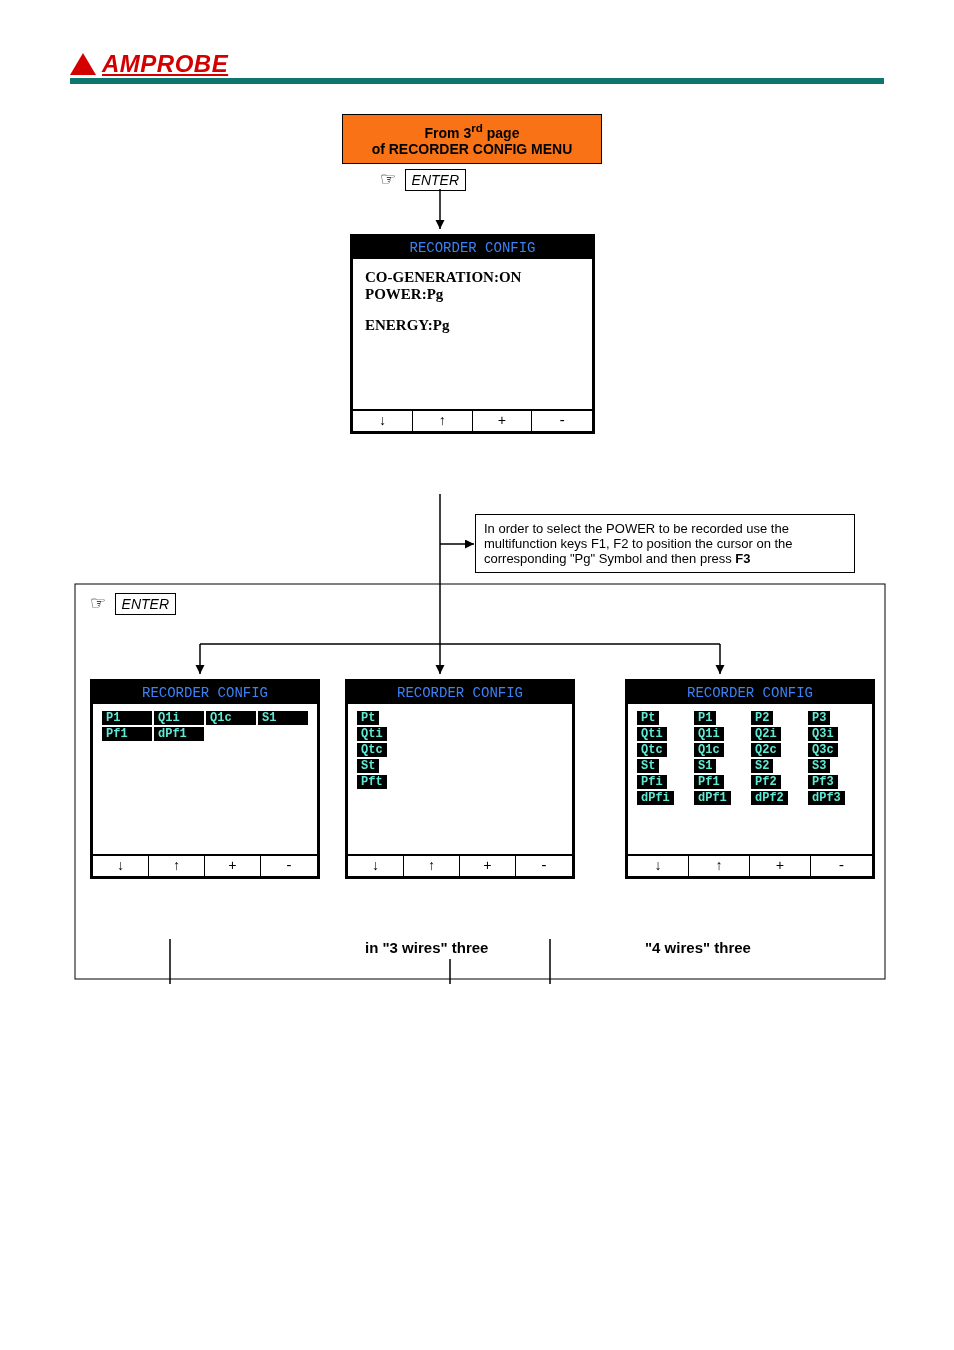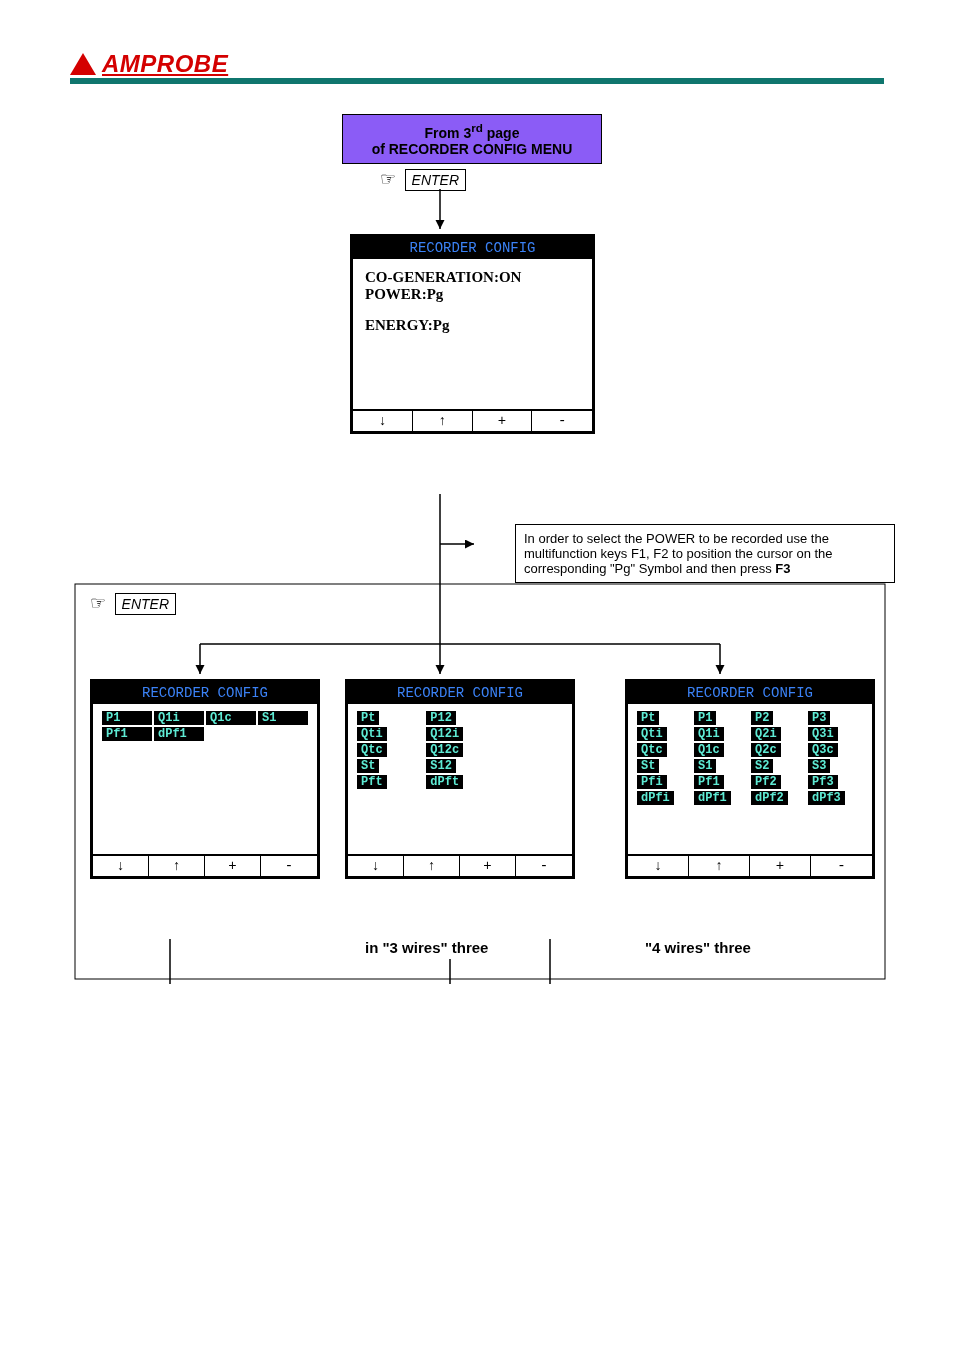--- a/index.html
+++ b/index.html
@@ -34,21 +34,21 @@
     text-decoration: underline;
     letter-spacing: 0.5px;
   }
   .diagram { position: relative; height: 1100px; }
   .hint-box {
     position: absolute;
     border: 1px solid #000;
     padding: 6px 10px;
     font-size: 14px;
     text-align: center;
-    background: #8b5cf6;
+    background: #f97316;
   }
   .enter-box {
     border: 1px solid #000;
     padding: 2px 6px;
     font-size: 14px;
     display: inline-block;
     background: #fff;
     font-style: italic;
   }
   .hand { font-size: 18px; margin-right: 4px; }
@@ -173,21 +173,21 @@
       <div style="margin-top:14px;">ENERGY:Pg</div>
     </div>
     <div class="screen-fn">
       <div>↓</div>
       <div>↑</div>
       <div>+</div>
       <div>-</div>
     </div>
   </div>
 
-  <div class="note-box" style="left:405px; top:410px;margin-left:40px;">
+  <div class="note-box" style="left:405px; top:400px;">
     <span>In order to select the POWER to be recorded use the</span><br>
     <span>multifunction keys F1, F2 to position the cursor on the</span><br>
     <span>corresponding "Pg" Symbol and then press </span><b>F3</b>
   </div>
 
   <div style="position:absolute; left:20px; top:478px;">
     <span class="hand">☞</span>
     <span class="enter-box">ENTER</span>
   </div>
 
@@ -215,27 +215,20 @@
     <div class="screen-title">RECORDER CONFIG</div>
     <div class="screen-body-small">
       <div style="display:grid; grid-template-columns:repeat(3,1fr);">
         <div>
           <span class="inv">Pt</span><br>
           <span class="inv">Qti</span><br>
           <span class="inv">Qtc</span><br>
           <span class="inv">St</span><br>
           <span class="inv">Pft</span>
         </div>
-        <div>
-          <span class="inv">P12</span><br>
-          <span class="inv">Q12i</span><br>
-          <span class="inv">Q12c</span><br>
-          <span class="inv">S12</span><br>
-          <span class="inv">dPft</span>
-        </div>
       </div>
     </div>
     <div class="screen-fn">
       <div>↓</div>
       <div>↑</div>
       <div>+</div>
       <div>-</div>
     </div>
   </div>
 

